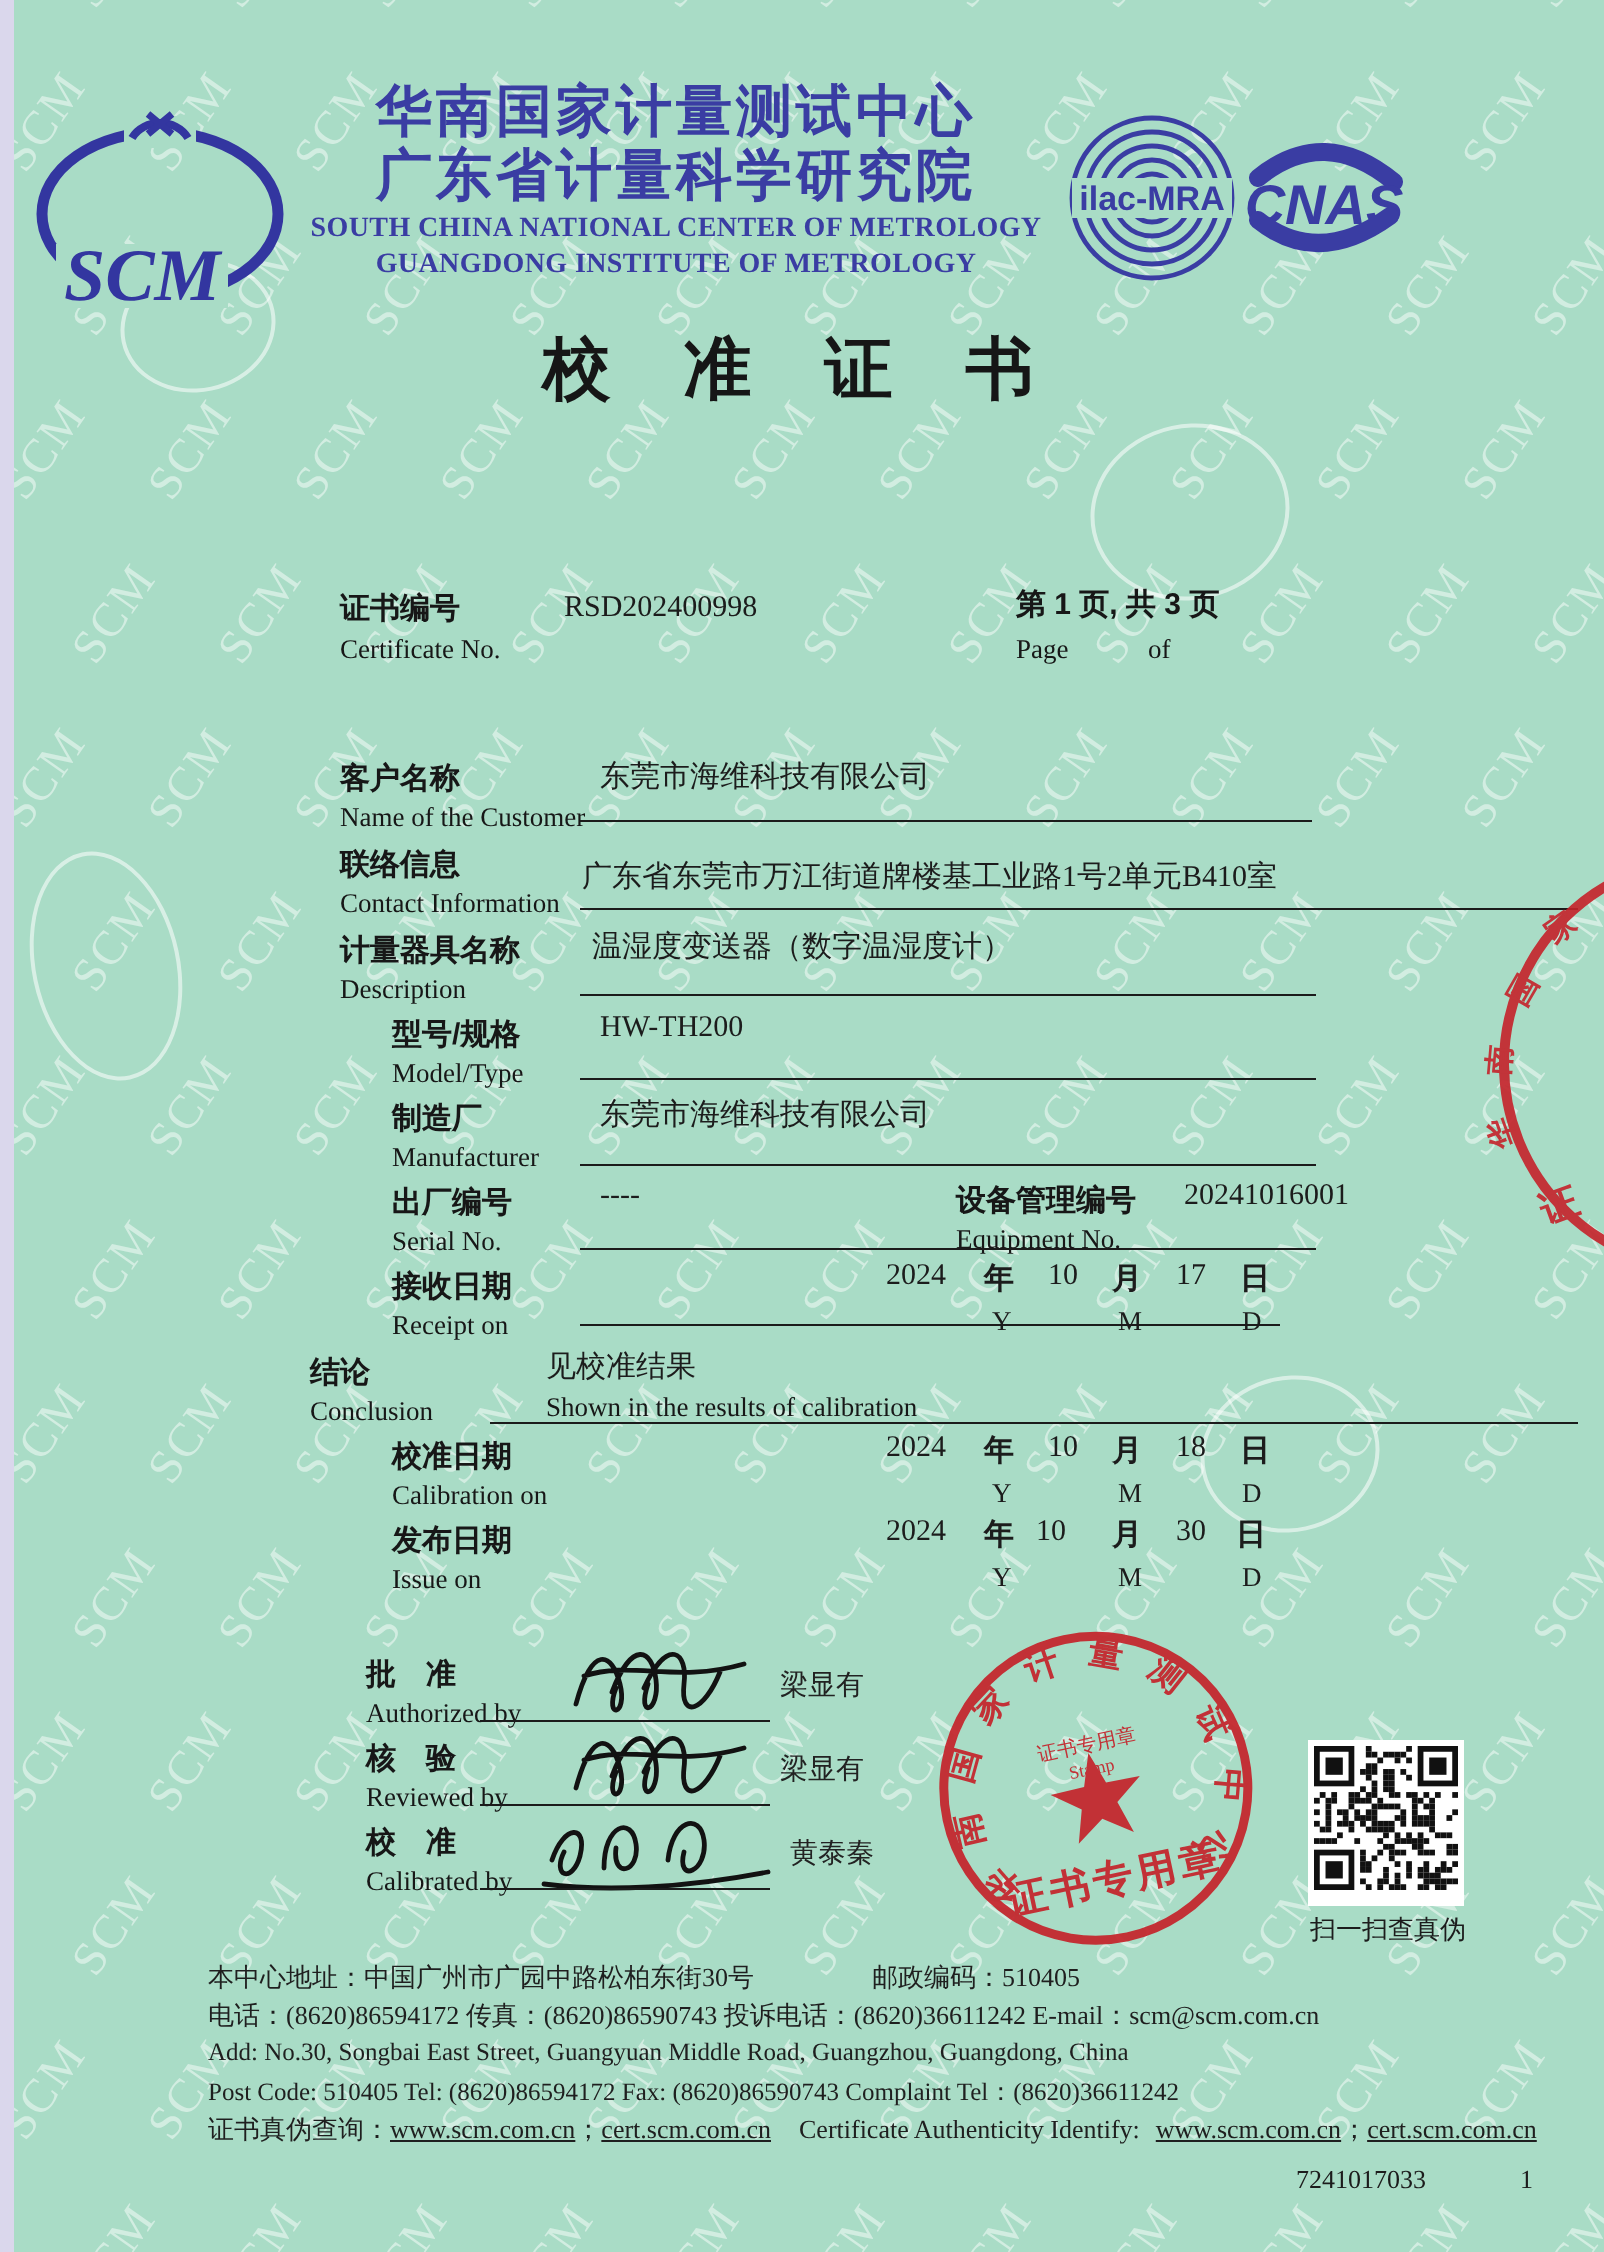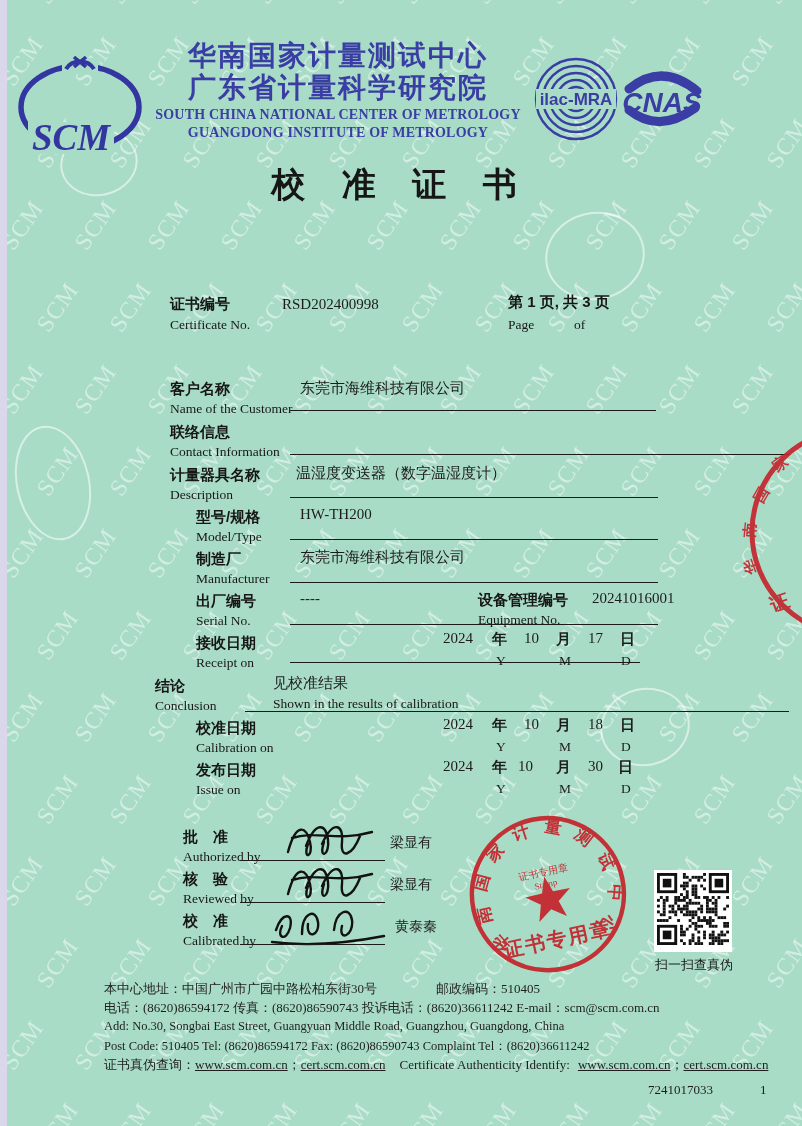--- a/index.html
+++ b/index.html
@@ -274,20 +274,21 @@
   <div class="abs lbl-en" style="left:508px;top:317px;">Page</div>
   <div class="abs lbl-en" style="left:574px;top:317px;">of</div>
 
   <div class="abs lbl-cn" style="left:170px;top:380px;">客户名称</div>
   <div class="abs lbl-en" style="left:170px;top:401px;">Name of the Customer</div>
   <div class="abs val" style="left:300px;top:379px;">东莞市海维科技有限公司</div>
   <div class="uline" style="left:290px;top:410px;width:366px;"></div>
 
   <div class="abs lbl-cn" style="left:170px;top:423px;">联络信息</div>
   <div class="abs lbl-en" style="left:170px;top:444px;">Contact Information</div>
+  <div class="abs val" style="left:291px;top:429px;">广东省东莞市万江街道牌楼基工业路1号2单元B410室</div>
   <div class="uline" style="left:290px;top:454px;width:499px;"></div>
 
   <div class="abs lbl-cn" style="left:170px;top:466px;">计量器具名称</div>
   <div class="abs lbl-en" style="left:170px;top:487px;">Description</div>
   <div class="abs val" style="left:296px;top:464px;">温湿度变送器（数字温湿度计）</div>
   <div class="uline" style="left:290px;top:497px;width:368px;"></div>
 
   <div class="abs lbl-cn" style="left:196px;top:508px;">型号/规格</div>
   <div class="abs lbl-en" style="left:196px;top:529px;">Model/Type</div>
   <div class="abs val" style="left:300px;top:506px;">HW-TH200</div>

